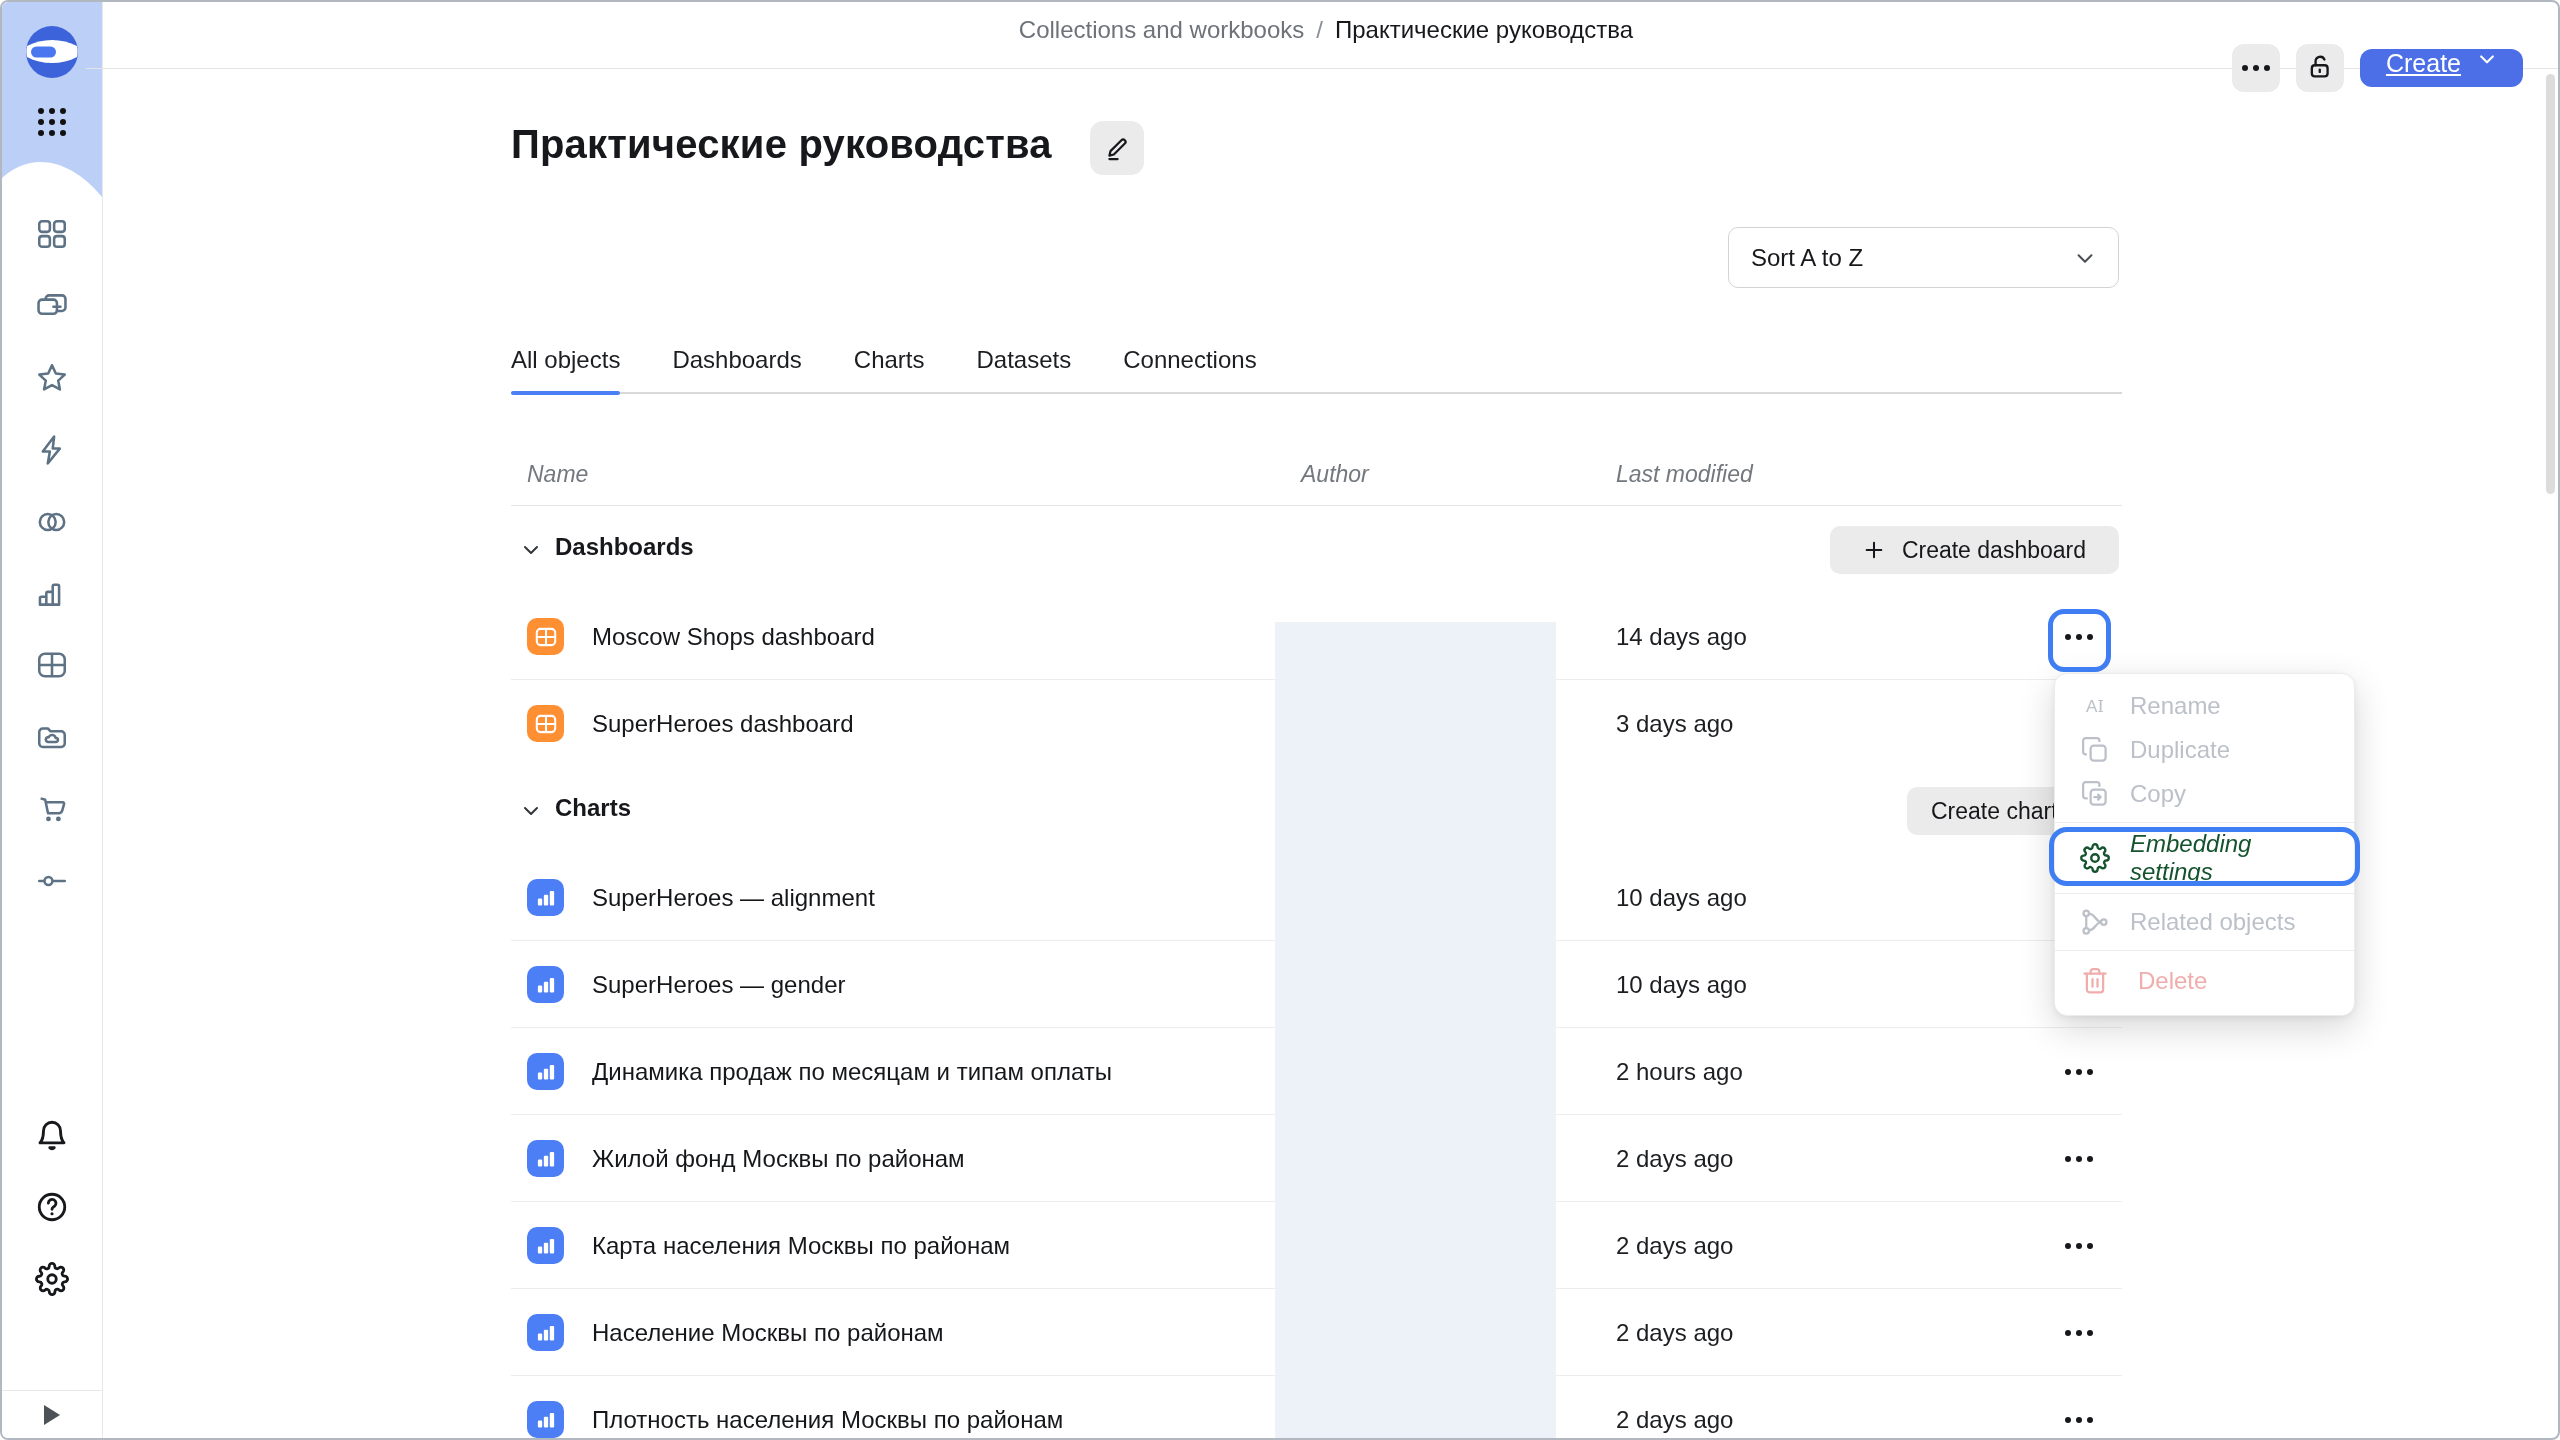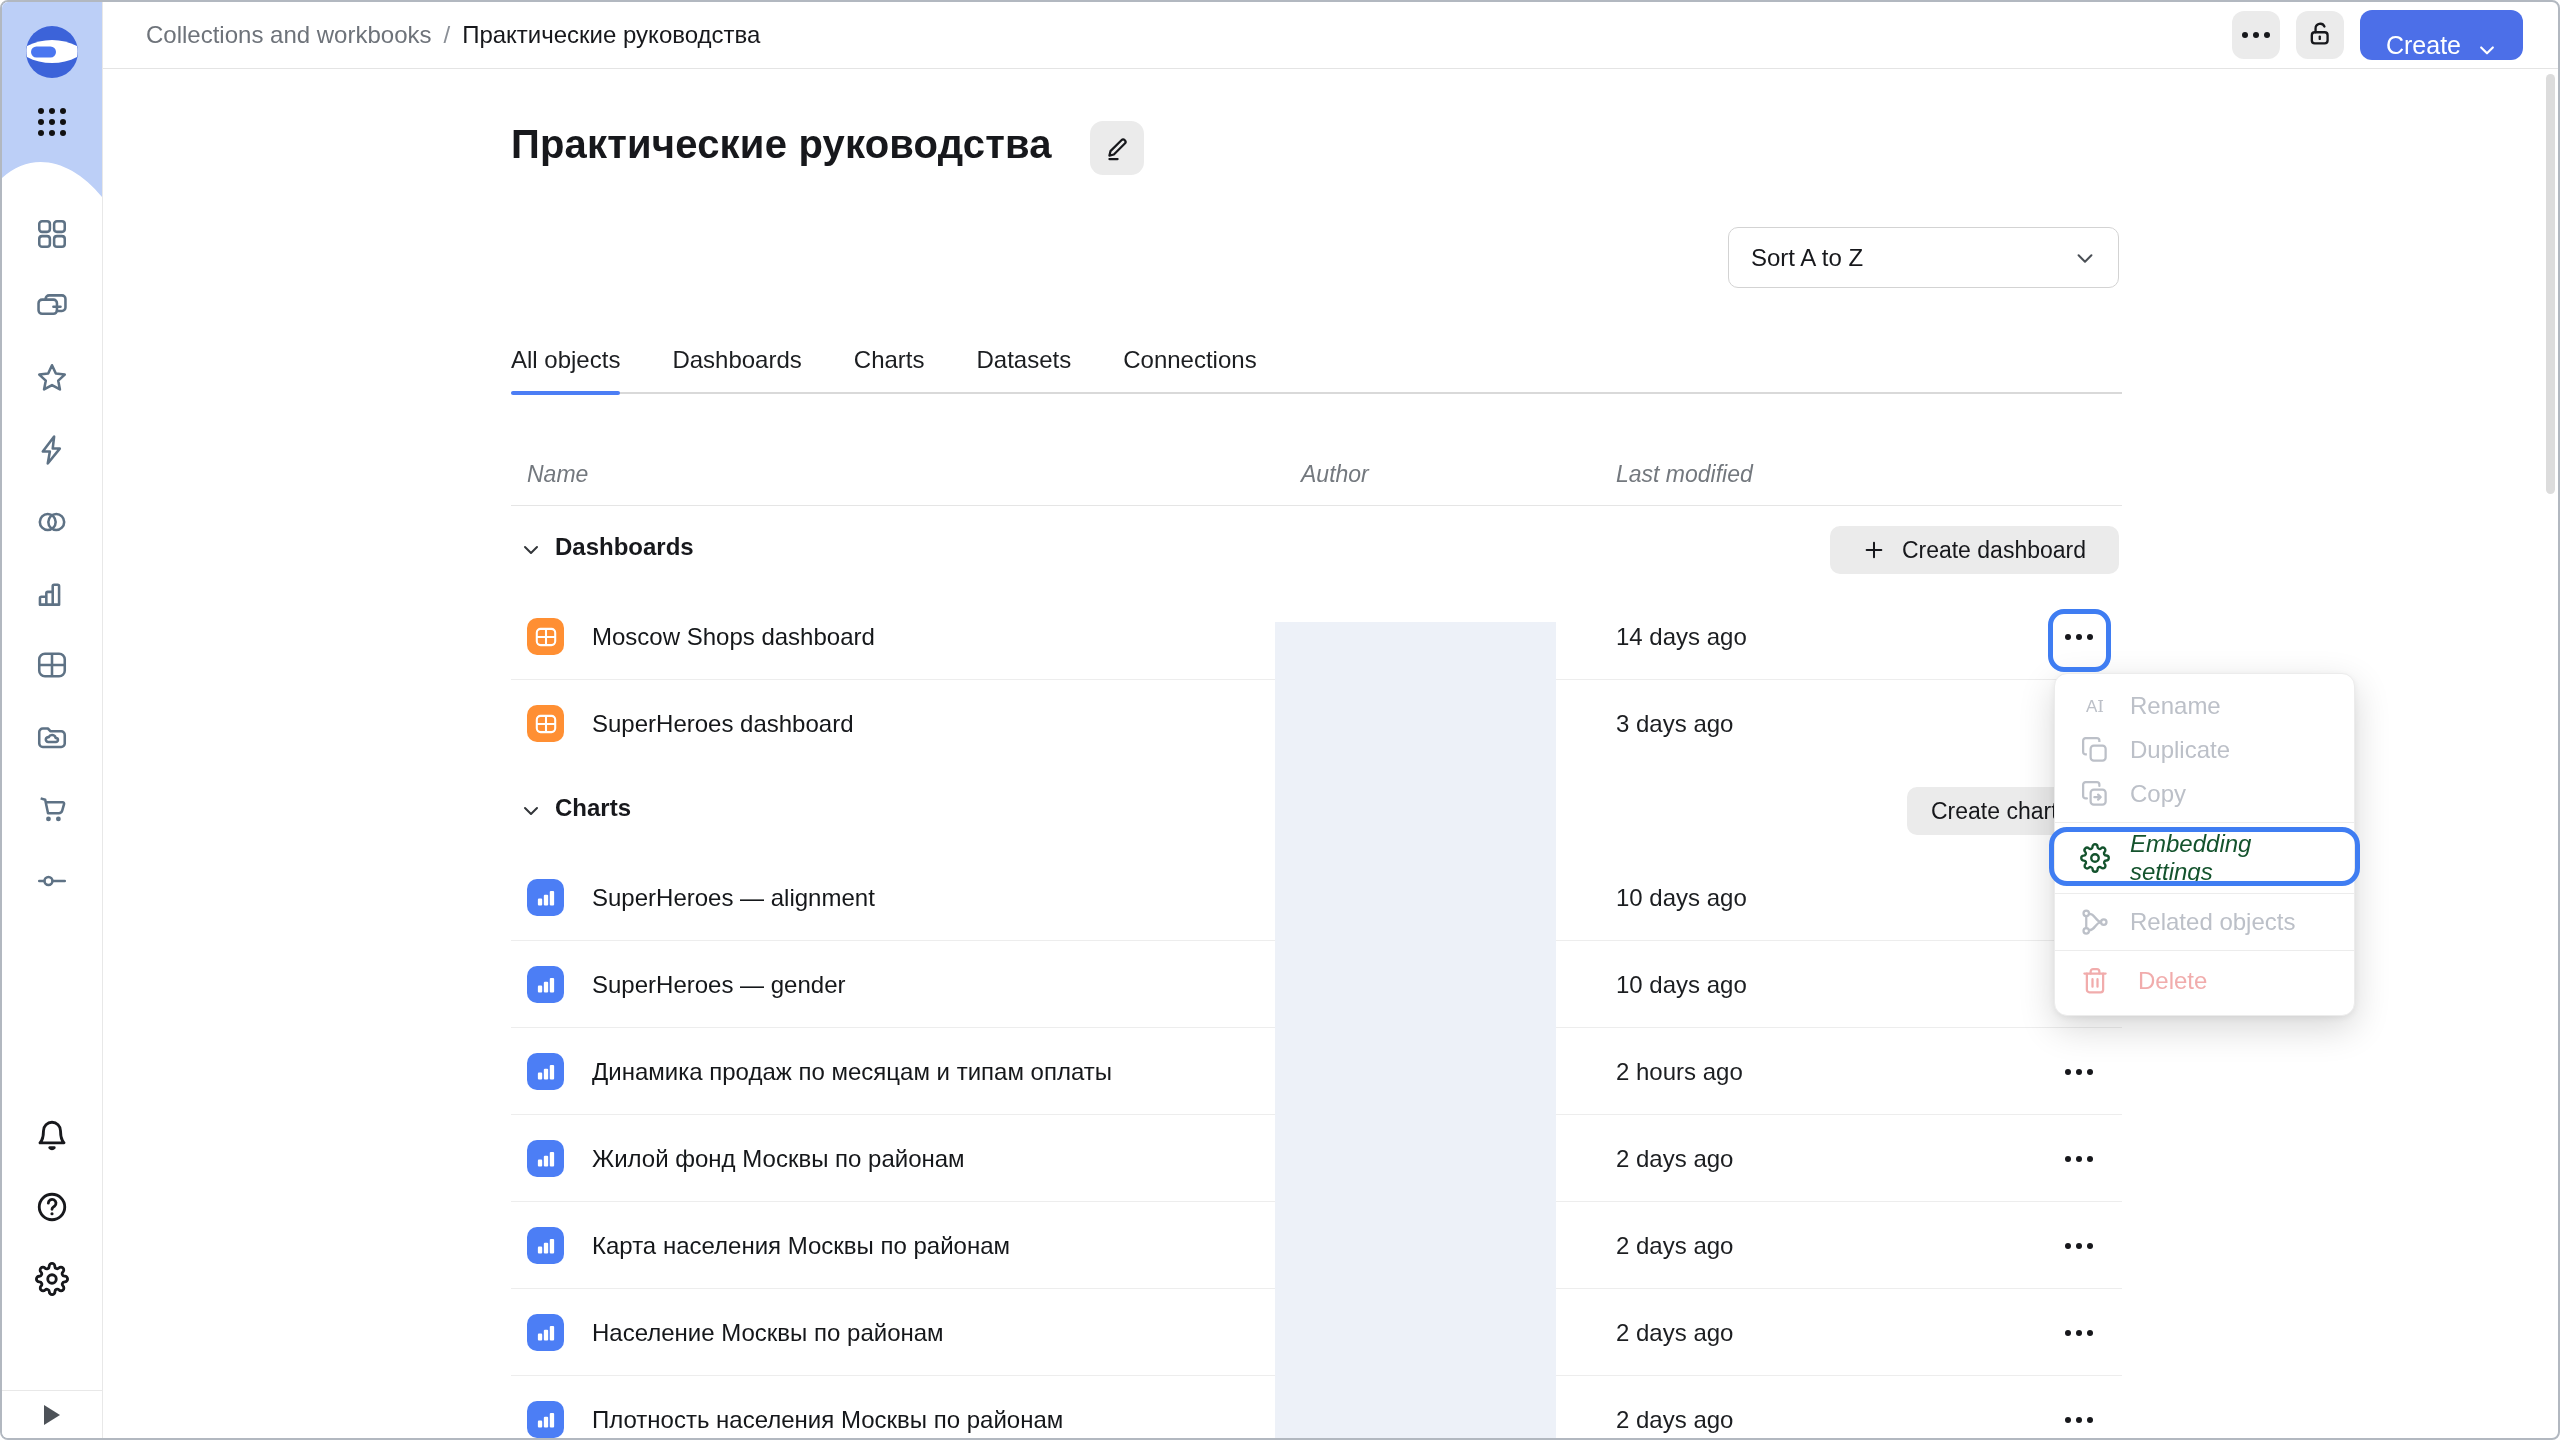--- a/index.html
+++ b/index.html
@@ -16,31 +16,31 @@
   .sidebar-blue{ position:absolute; left:0; top:0; width:100%; }
   .logo{ position:absolute; left:24px; top:24px; width:52px; height:52px; }
   .apps-grid{ position:absolute; left:35px; top:105px; width:30px; height:30px; }
   .nav-icon{ position:absolute; left:33px; width:34px; height:34px; color:#5e7285; }
   .nav-icon svg, .bottom-icon svg{ width:100%; height:100%; }
   .bottom-icon{ position:absolute; left:33px; width:34px; height:34px; color:#17181c; }
   .sidebar-footer{ position:absolute; left:0; bottom:0; width:100%; height:48px; border-top:1px solid #e8e8e8; display:flex; align-items:center; justify-content:center; }
   .expand-arrow{ width:0; height:0; border-left:16px solid #4d5258; border-top:10px solid transparent; border-bottom:10px solid transparent; }
 
   
-  .topbar{ position:absolute; left:101px; top:0; right:0; height:67px; border-bottom:1px solid #e4e4e4; display:flex; align-items:center; padding:0 35px 0 43px; }
+  .topbar{ position:absolute; left:84px; top:0; right:0; height:67px; border-bottom:1px solid #e4e4e4; display:flex; align-items:center; padding:14px 35px 0 43px;flex-direction:column; }
   .breadcrumb{ font-size:24px; display:flex; gap:12px; align-items:center; }
   .crumb-muted{ color:#6e737a; }
   .crumb-sep{ color:#8a8f96; }
   .crumb-current{ color:#17181c; }
   .topbar-actions{ margin-left:auto; display:flex; gap:16px; align-items:center; }
   .icon-btn{ width:48px; height:48px; background:#ebebeb; border:none; border-radius:12px; display:flex; align-items:center; justify-content:center; cursor:pointer; }
   .icon-btn svg{ width:28px; height:28px; }
   .dots{ display:flex; gap:5px; }
   .dots i{ width:6px; height:6px; border-radius:50%; background:#17181c; }
-  .create-btn{ height:50px; padding:0 26px; background:#4c6fe8; color:#fff; border:none; border-radius:12px; font-size:25px; font-family:inherit; display:flex; align-items:flex-end; gap:16px; cursor:pointer; }
+  .create-btn{ height:38px; padding:0 26px; background:#4c6fe8; color:#fff; border:none; border-radius:12px; font-size:25px; font-family:inherit; display:flex; align-items:flex-start; gap:16px; cursor:pointer;text-decoration:underline; }
   .create-btn svg{ width:20px; height:20px; }
 
   
   .page-title{ position:absolute; left:509px; top:120px; font-size:40px; font-weight:700; letter-spacing:.2px; }
   .edit-btn{ position:absolute; left:1088px; top:119px; width:54px; height:54px; background:#ebebeb; border:none; border-radius:13px; display:flex; align-items:center; justify-content:center; cursor:pointer; }
   .edit-btn svg{ width:28px; height:28px; }
 
   .search-input{ position:absolute; left:509px; top:225px; width:1200px; height:61px; border:1px solid #d3d3d3; border-radius:10px; font-size:24px; font-family:inherit; padding:0 24px; color:#17181c; outline:none; }
   .search-input::placeholder{ color:#9ba0a7; }
   .sort-select{ position:absolute; left:1726px; top:225px; width:391px; height:61px; border:1px solid #d3d3d3; border-radius:10px; display:flex; align-items:center; justify-content:space-between; padding:0 22px; font-size:24px; cursor:pointer; background:#fff; }

